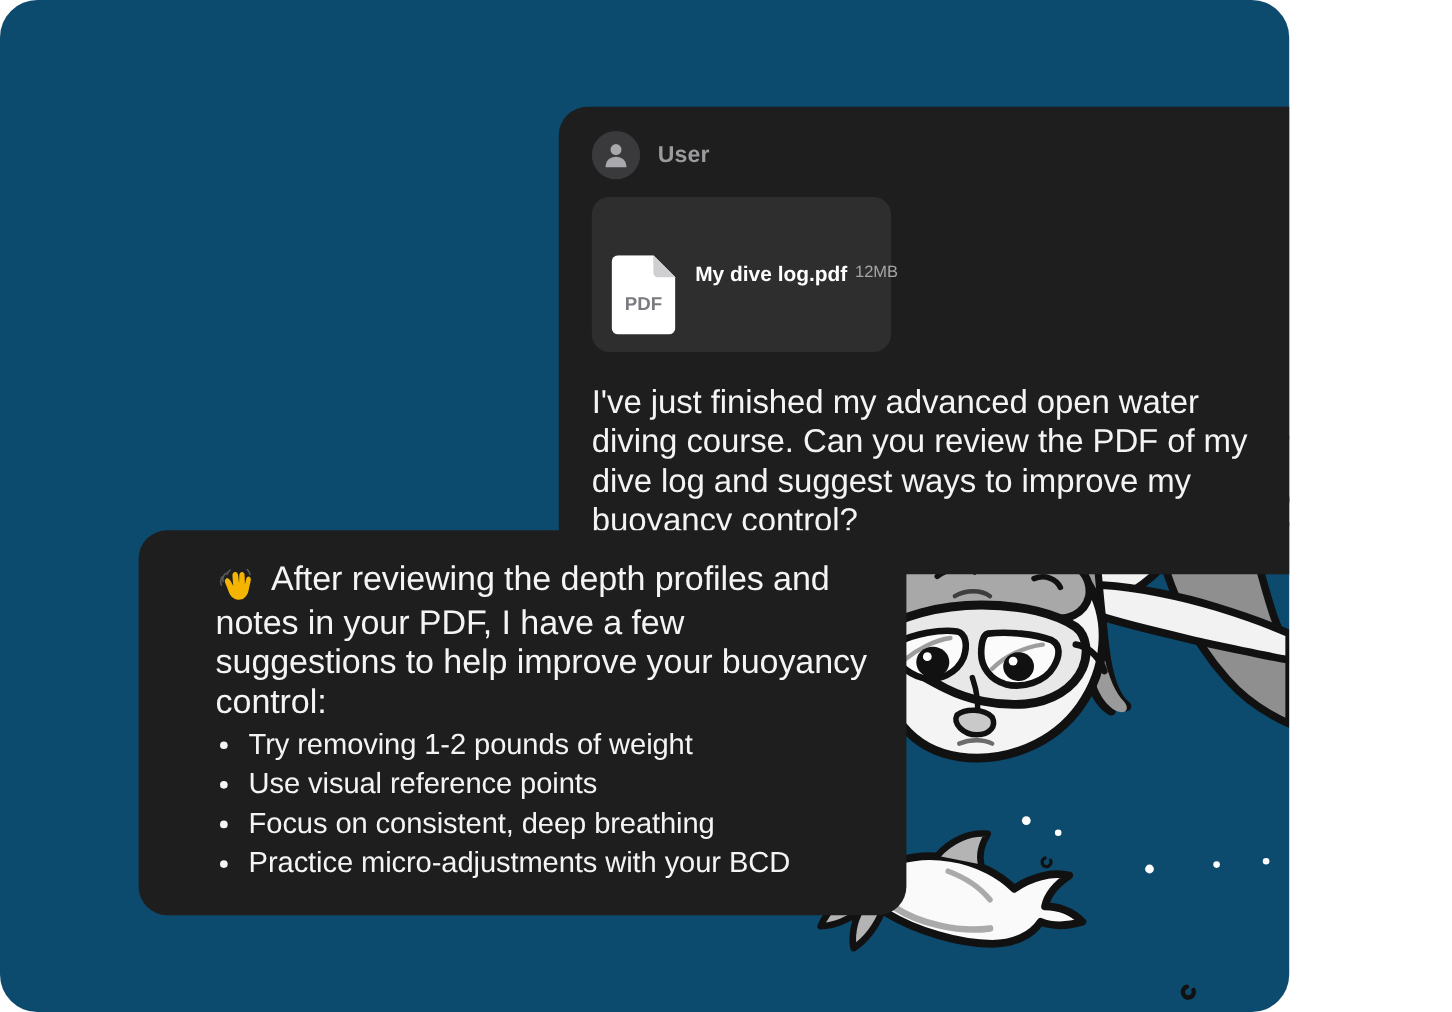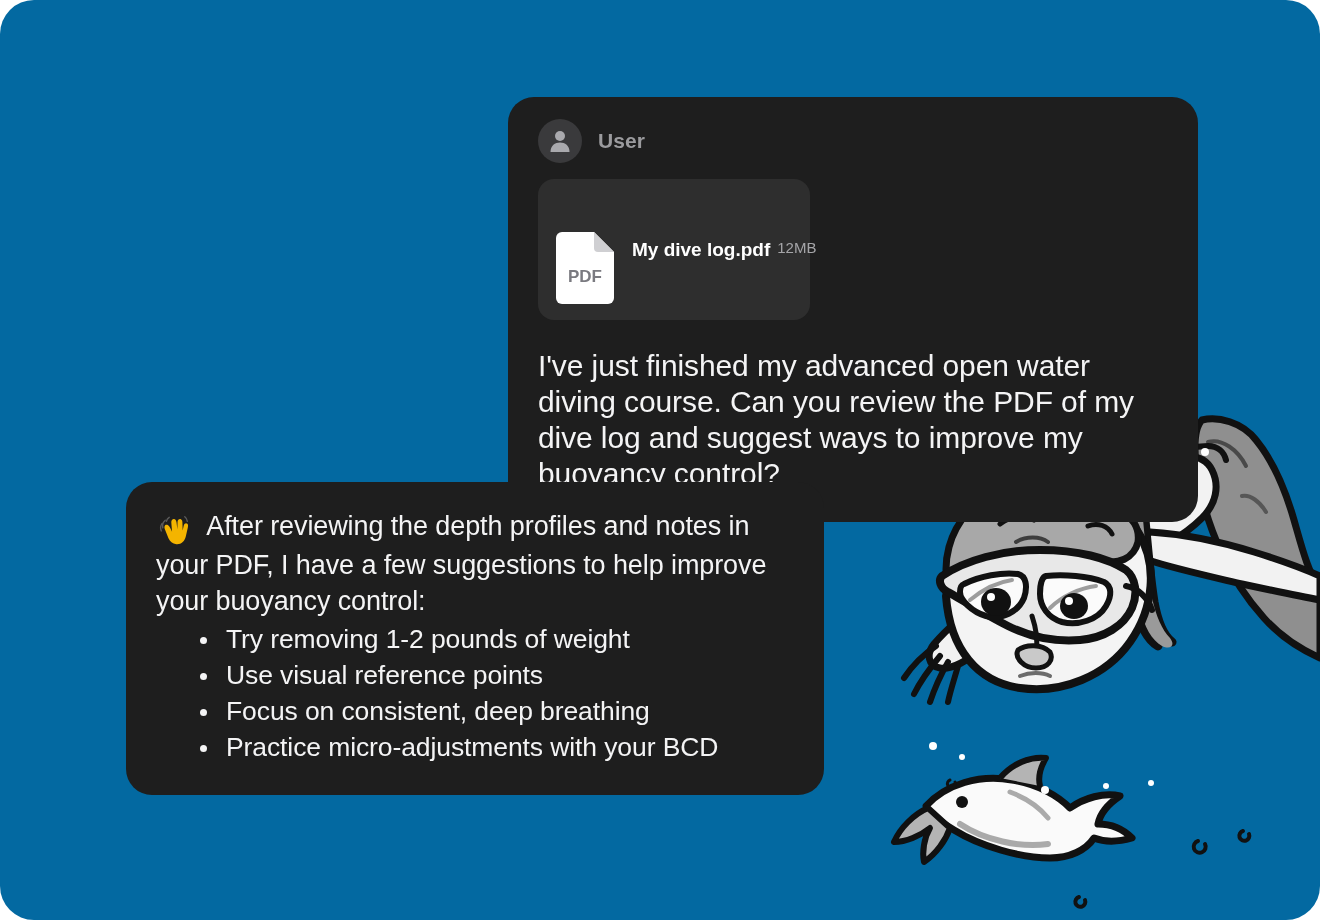--- a/index.html
+++ b/index.html
@@ -10,23 +10,23 @@
     overflow: hidden;
     background: #ffffff;
   }
 
   body {
     font-family: "Liberation Sans", sans-serif;
   }
 
   .scene {
     position: relative;
-    width: 1320px;
+    width: 1172px;
     height: 920px;
-    background: #0369a1;
+    background: #0c4a6e;
     border-radius: 34px;
     overflow: hidden;
   }
 
   
   .illustration {
     position: absolute;
     right: 0;
     bottom: 0;
     width: 470px;
@@ -117,24 +117,25 @@
     position: absolute;
     left: 126px;
     top: 482px;
     width: 698px;
     background: #1e1e1e;
     border-radius: 26px;
     padding: 26px 34px 30px 30px;
   }
 
   .assistant-intro {
-    font-size: 27px;
+    font-size: 31px;
     line-height: 36px;
     color: #f4f4f5;
     letter-spacing: -0.1px;
+    margin-left: 40px;
   }
   .wave {
     font-size: 30px;
     line-height: 1;
     vertical-align: -3px;
     margin-right: 8px;
   }
   .wave svg { display: inline-block; vertical-align: middle; }
 
   .tips {

